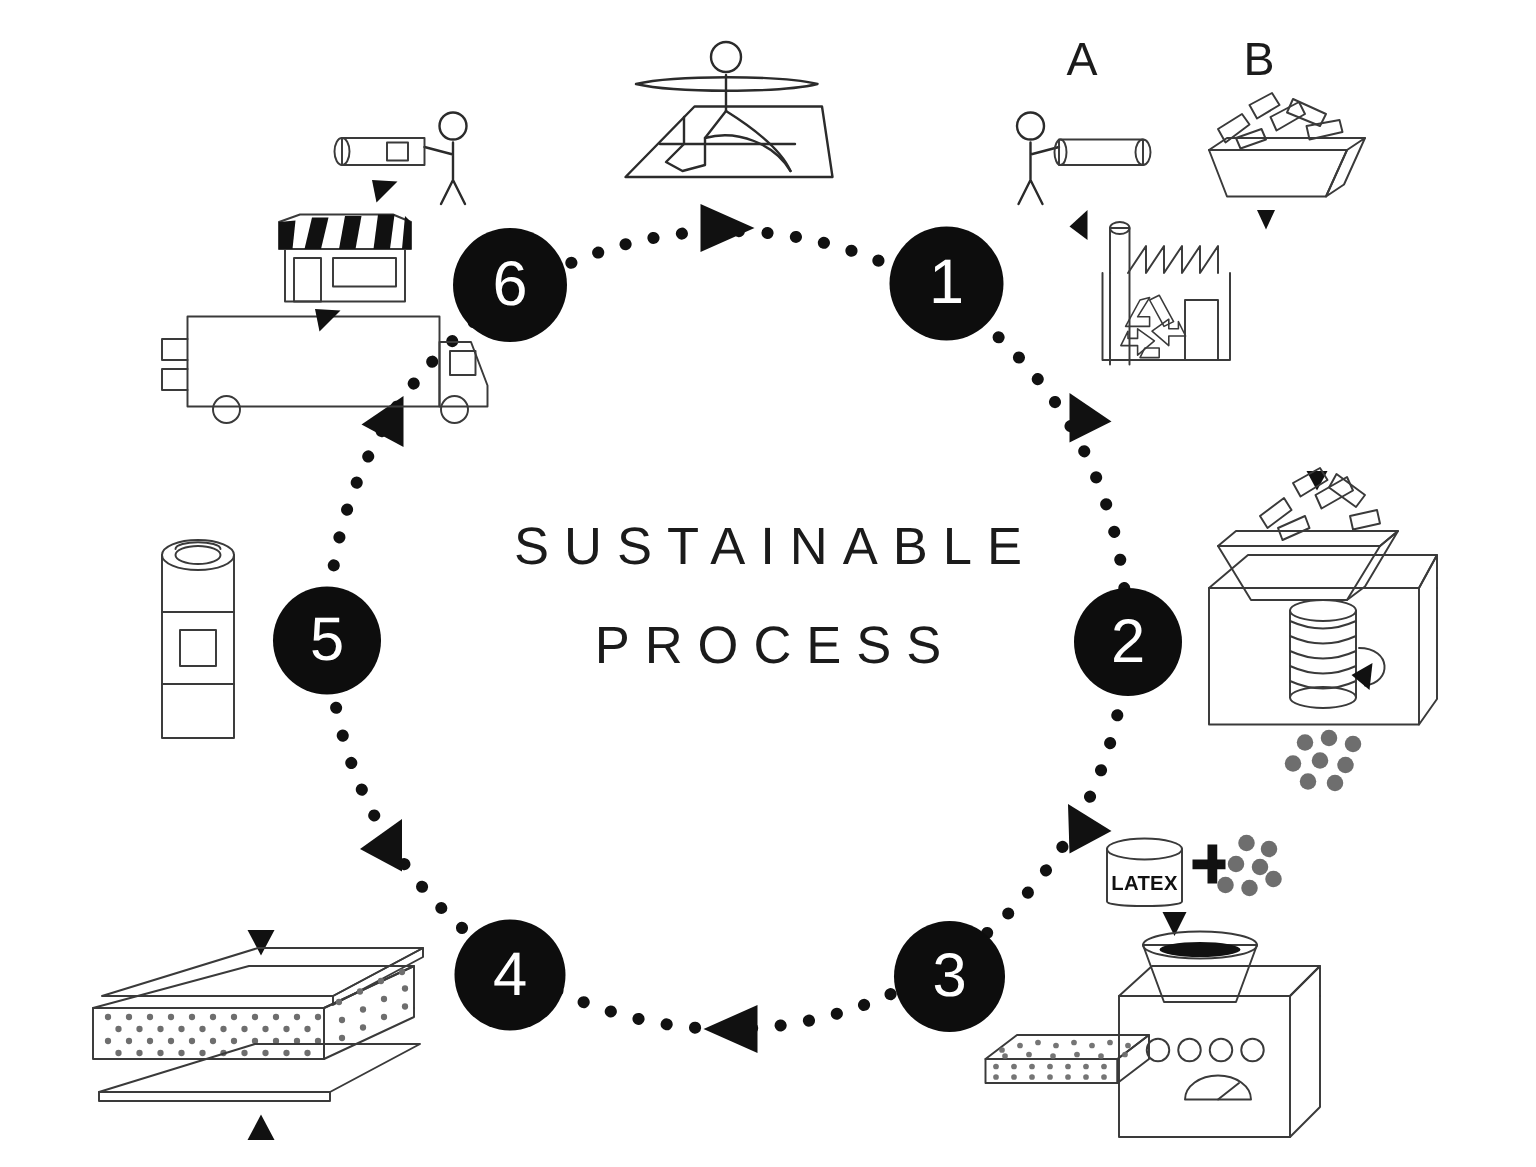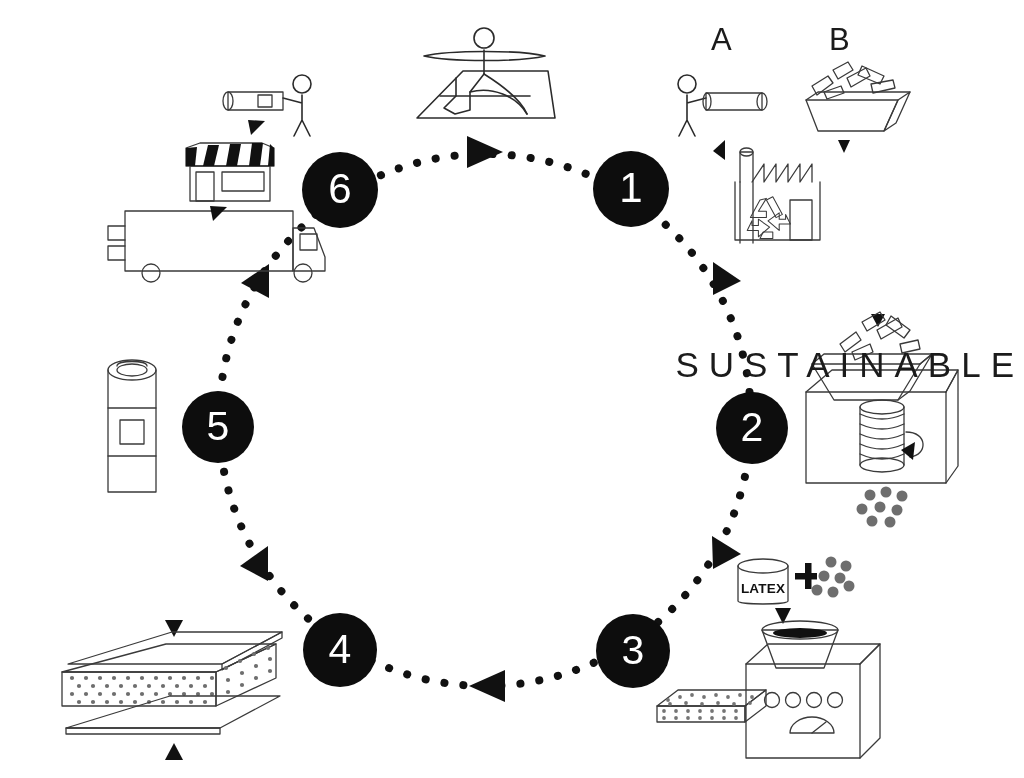--- a/index.html
+++ b/index.html
@@ -10,21 +10,21 @@
   .stage{position:absolute;inset:0;}
   svg.layer{position:absolute;left:0;top:0;width:1024px;height:778px;overflow:visible;}
   .ink{fill:none;stroke:#2b2b2b;stroke-width:1.6;stroke-linejoin:round;stroke-linecap:round;}
   .ink-thin{fill:none;stroke:#3a3a3a;stroke-width:1.3;stroke-linejoin:round;stroke-linecap:round;}
   .solid{fill:#111111;stroke:none;}
   .grey-dot{fill:#6e6e6e;stroke:none;}
   .dotline{fill:none;stroke:#111111;stroke-width:8;stroke-linecap:round;stroke-dasharray:0.1 19;}
 
   
   .title-block{
-    position:absolute;left:0;top:332px;width:1024px;text-align:right;
+    position:absolute;left:0;top:332px;width:1024px;text-align:center;
     pointer-events:none;
   }
   .title-line{
     font-family:"Liberation Sans", sans-serif;
     font-weight:300;
     font-size:35px;
     letter-spacing:10px;
     line-height:66px;
     color:#1b1b1b;
     white-space:pre;
@@ -350,20 +350,21 @@
       <path class="ink" d="M302,95 L302,120 M302,120 L294,136 M302,120 L310,136 M302,103 L283,98"></path>
       <path class="ink-thin" d="M283,92 L228,92 L228,110 L283,110 Z"></path>
       <ellipse class="ink-thin" cx="228" cy="101" rx="5" ry="9"></ellipse>
       <rect class="ink-thin" x="258" y="95" width="14" height="12"></rect>
     </g>
 
   </svg>
 
   <div class="title-block">
     <div class="title-line">SUSTAINABLE</div>
+    <div class="title-line">PROCESS</div>
   </div>
 
   <div class="ab-label" style="left:711px;top:22px;">A</div>
   <div class="ab-label" style="left:829px;top:22px;">B</div>
 
   <div class="badge" style="left:593px;top:151px;width:76px;height:76px;font-size:42px;">
     <span>1</span>
   </div>
   <div class="badge" style="left:716px;top:392px;width:72px;height:72px;font-size:41px;">
     <span>2</span>

